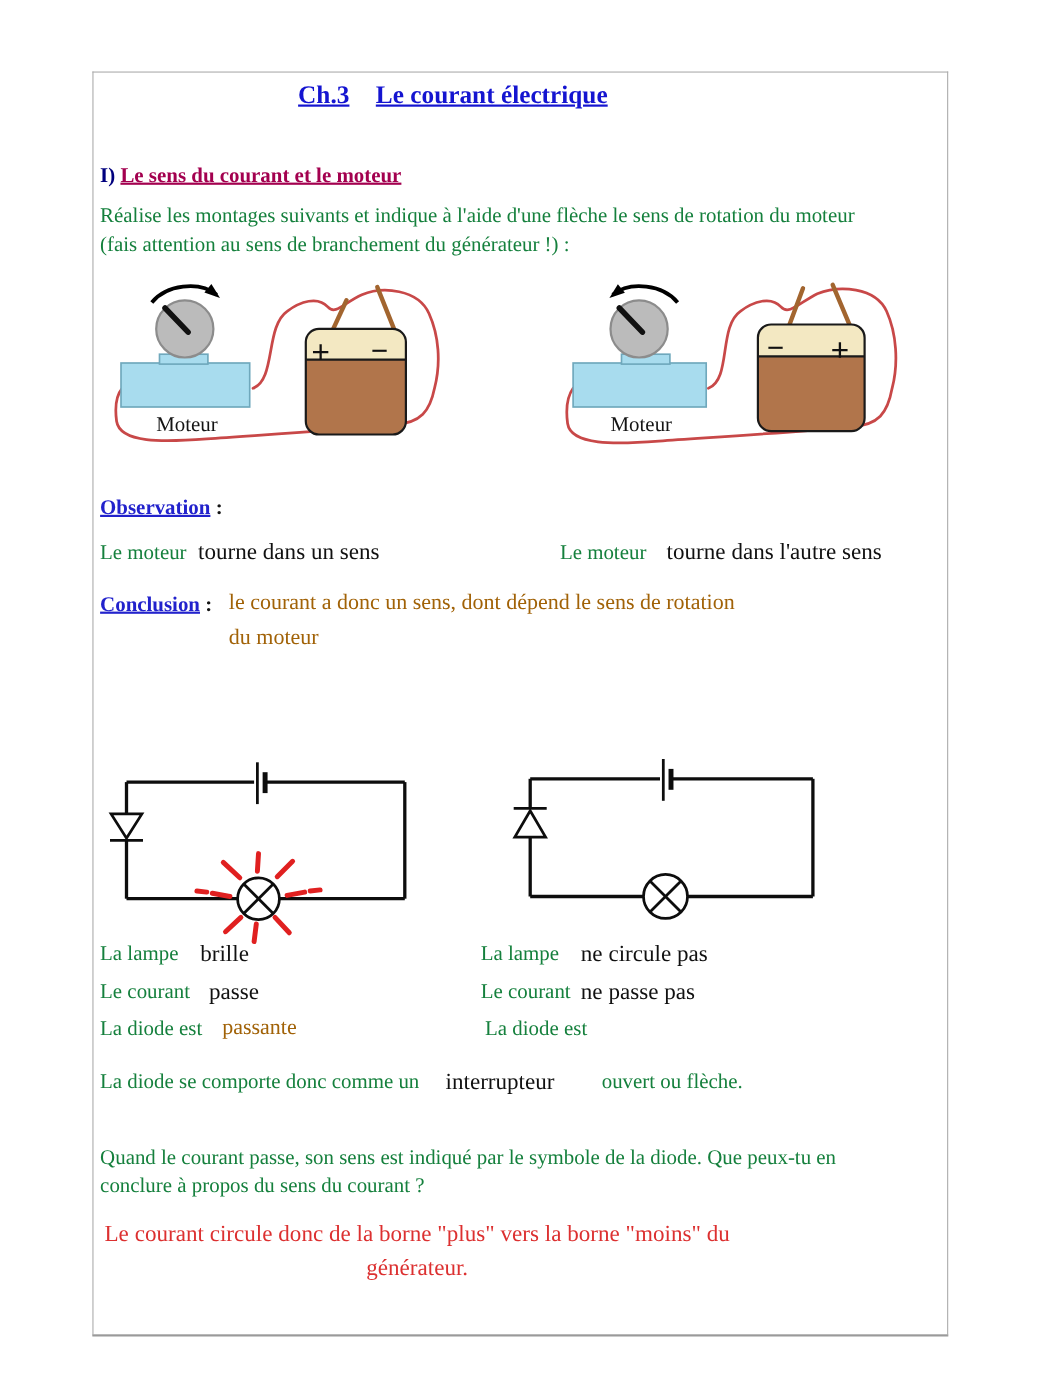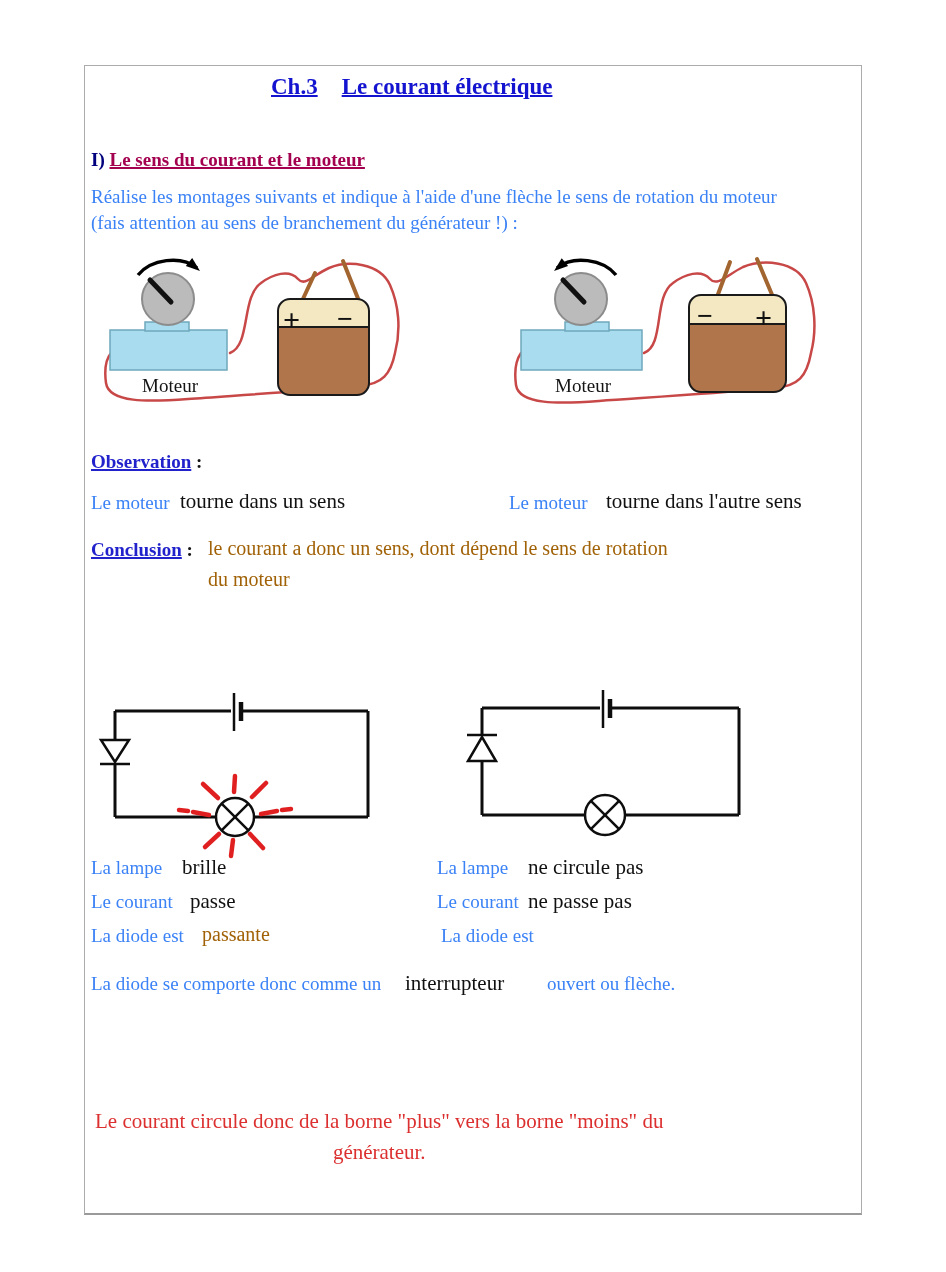--- a/index.html
+++ b/index.html
@@ -2,21 +2,21 @@
 <html><head>
 <meta charset="utf-8">
 <style>
   * { margin:0; padding:0; box-sizing:border-box; }
   html,body { width:946px; height:1272px; background:#ffffff;
               font-family:"Liberation Serif","DejaVu Serif",serif; }
   .canvas { position:relative; width:946px; height:1272px; background:#ffffff; overflow:hidden; }
   .page { position:absolute; left:84px; top:53px; width:778px; height:1150px;
           background:#ffffff; border:1px solid #acacac; border-bottom:2px solid #9a9a9a;margin-top:12px; }
   .abs { position:absolute; white-space:nowrap; }
-  .body-text { font-size:19px; color:#3b82f6; }
+  .body-text { font-size:19px; color:#15803d; }
   .page-title { font-size:23px; font-weight:bold; color:#1414d0; }
   .page-title .part { text-decoration:underline; text-decoration-thickness:2px; }
   .title-gap { display:inline-block; width:24px; }
   .sec-head { font-size:19px; font-weight:bold; }
   .sec-num { color:#00007e; }
   .sec-label { color:#a3004f; text-decoration:underline; text-decoration-thickness:2px; }
   .blue-label { font-size:19px; font-weight:bold; color:#2222cc;
                 text-decoration:underline; text-decoration-thickness:2px; }
   .black-colon { font-size:19px; font-weight:bold; color:#141414; }
   .answer { font-size:21px; color:#111111; }
@@ -184,20 +184,24 @@
   <span class="abs answer" style="left:443px; top:823px;">ne passe pas</span>
 
   <span class="abs body-text" style="left:6px; top:859px;">La diode est</span>
   <span class="abs answer-red" style="left:117px; top:857px;">passante</span>
   <span class="abs body-text" style="left:356px; top:859px;">La diode est</span>
 
   <span class="abs body-text" style="left:6px; top:907px;">La diode se comporte donc comme un</span>
   <span class="abs answer" style="left:320px; top:905px;">interrupteur</span>
   <span class="abs body-text" style="left:462px; top:907px;">ouvert ou flèche.</span>
 
+  <div class="abs body-text para" style="left:6px; top:974px;">
+    <div>Quand le courant passe, son sens est indiqué par le symbole de la diode. Que peux-tu en</div>
+    <div>conclure à propos du sens du courant ?</div>
+  </div>
 
   <div class="abs red-block" style="left:10px; top:1040px;">
     <div>Le courant circule donc de la borne "plus" vers la borne "moins" du</div>
     <div>générateur.</div>
   </div>
 
  </div>
 </div>
 
 </body></html>

